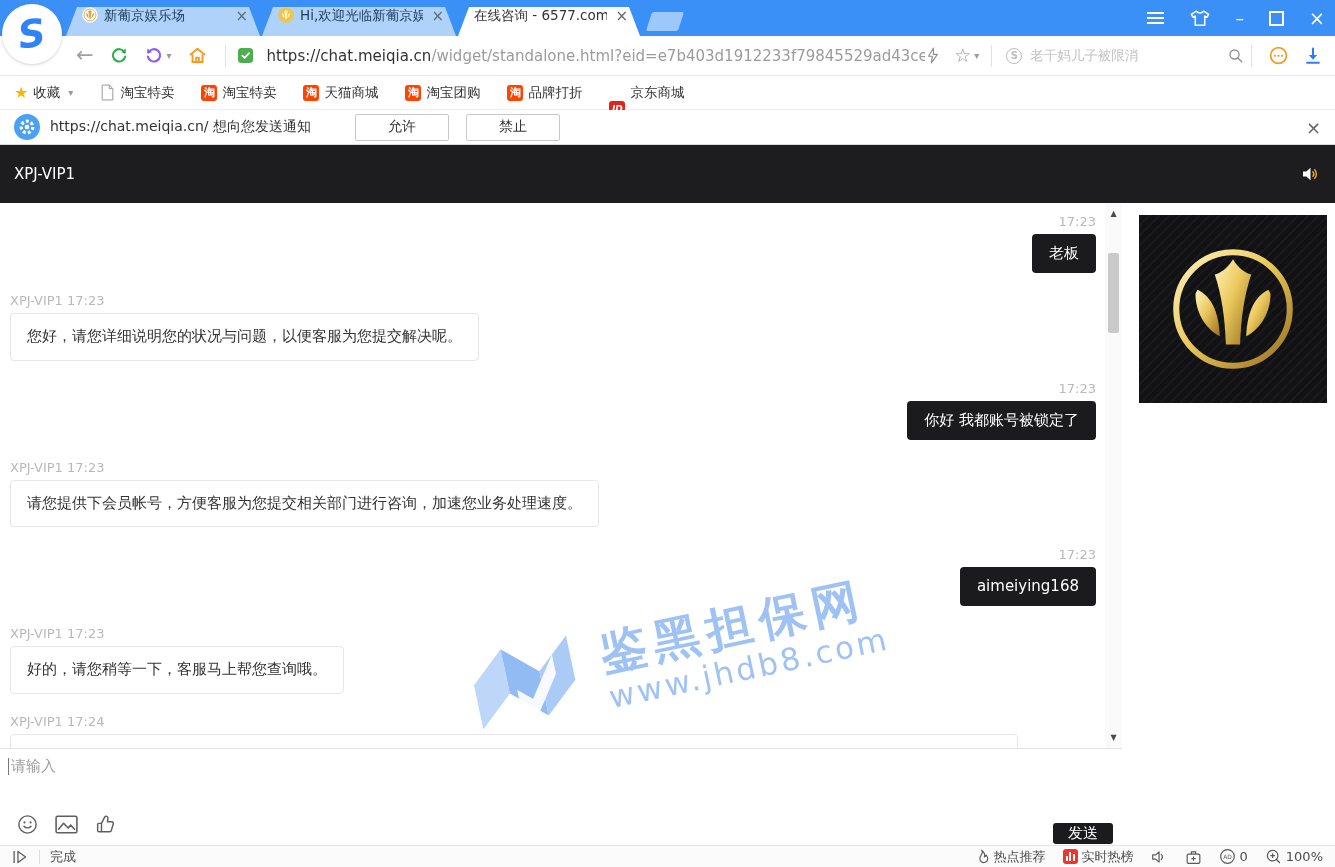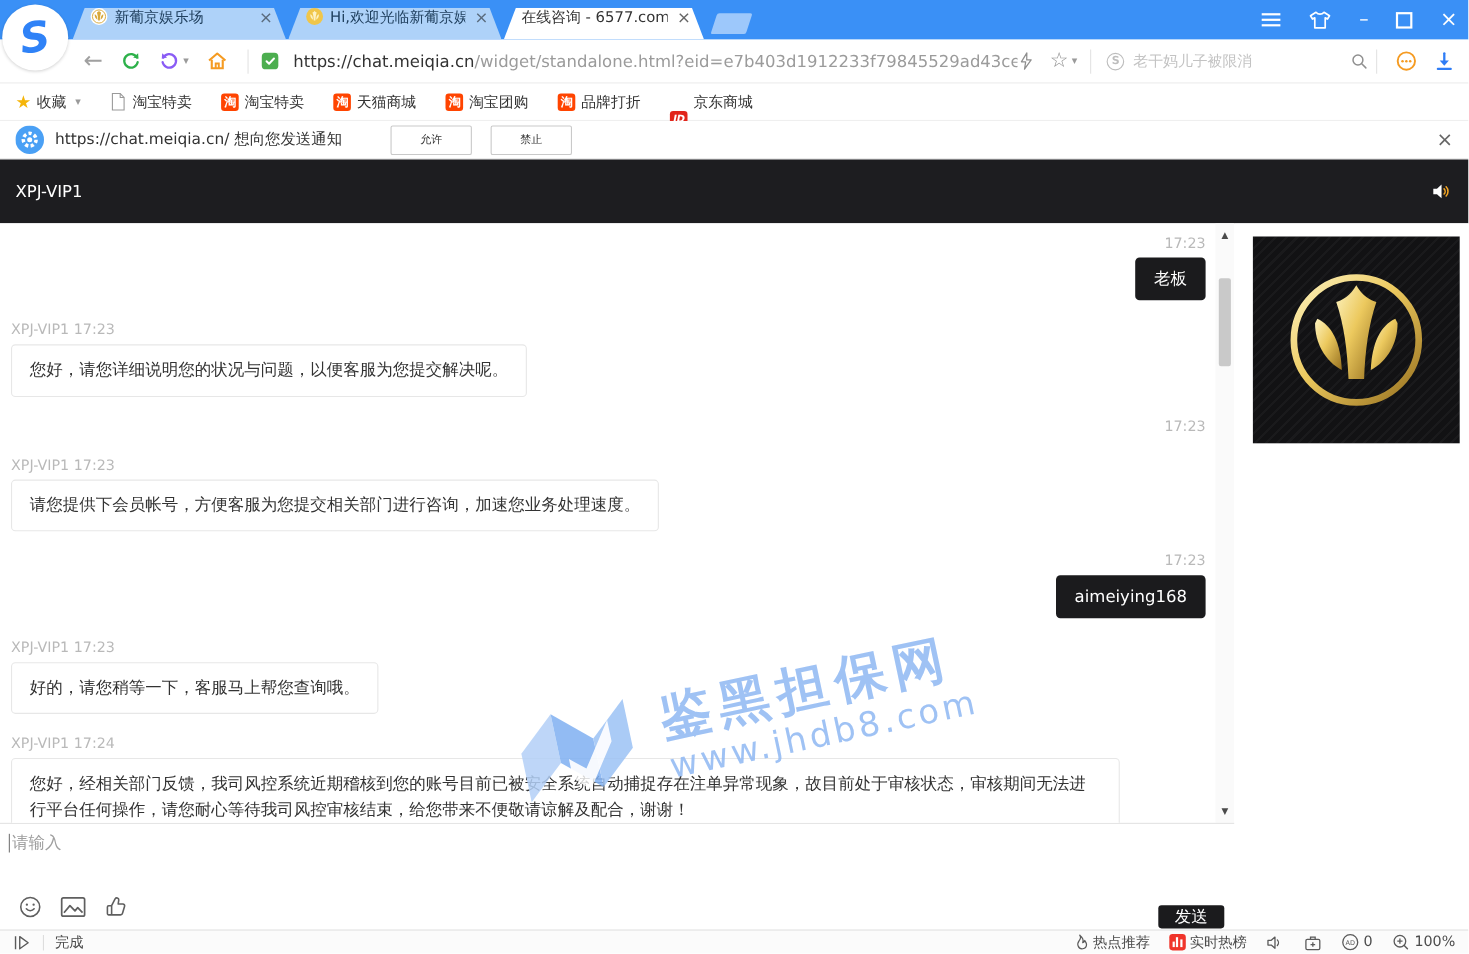--- a/index.html
+++ b/index.html
@@ -47,22 +47,22 @@
   .bm{display:flex;align-items:center;gap:5px;font-size:13.5px;color:#333;}
   .goldstar{color:#f5b50a;font-size:16px;}
   .badge{width:16px;height:16px;border-radius:3px;color:#fff;font-size:11px;font-weight:bold;
     display:flex;align-items:center;justify-content:center;}
   .badge.tao{background:#ff4400;}
   .badge.jd{background:#e1251b;font-size:9px;font-style:italic;margin-top:32px;}
   
   .notifbar{position:absolute;left:0;top:110px;width:1335px;height:35px;background:#fff;
     border-bottom:1px solid #dcdcdc;box-sizing:border-box;display:flex;align-items:center;padding:0 14px;}
   .notif-text{font-size:14px;color:#333;margin-left:10px;}
-  .notif-btn{width:74px;height:27px;border:1px solid #c9c9c9;background:#fff;border-radius:2px;
-    font-size:10px;color:#333;display:flex;align-items:center;justify-content:center;box-sizing:border-box;}
+  .notif-btn{width:94px;height:27px;border:1px solid #c9c9c9;background:#fff;border-radius:2px;
+    font-size:14px;color:#333;display:flex;align-items:center;justify-content:center;box-sizing:border-box;}
   .notif-btn.allow{margin-left:44px;}
   .notif-btn.deny{margin-left:17px;}
   .notif-close{margin-left:auto;font-size:18px;color:#666;}
   
   .chatheader{position:absolute;left:0;top:145px;width:1335px;height:58px;background:#1d1d20;
     display:flex;align-items:center;padding:0 14px;box-sizing:border-box;}
   .chatheader .name{color:#fff;font-size:15px;}
   .chatheader .spk{margin-left:auto;}
   
   .chatarea{position:absolute;left:0;top:203px;width:1122px;height:545px;background:#fff;overflow:hidden;}
@@ -315,20 +315,21 @@
     <div class="msg right first">
       <div class="time">17:23</div>
       <div class="bubble dark">老板</div>
     </div>
     <div class="msg left">
       <div class="meta">XPJ-VIP1 17:23</div>
       <div class="bubble light">您好，请您详细说明您的状况与问题，以便客服为您提交解决呢。</div>
     </div>
     <div class="msg right">
       <div class="time">17:23</div>
+      <div class="bubble dark">你好 我都账号被锁定了</div>
     </div>
     <div class="msg left">
       <div class="meta">XPJ-VIP1 17:23</div>
       <div class="bubble light">请您提供下会员帐号，方便客服为您提交相关部门进行咨询，加速您业务处理速度。</div>
     </div>
     <div class="msg right">
       <div class="time">17:23</div>
       <div class="bubble dark">aimeiying168</div>
     </div>
     <div class="msg left">

